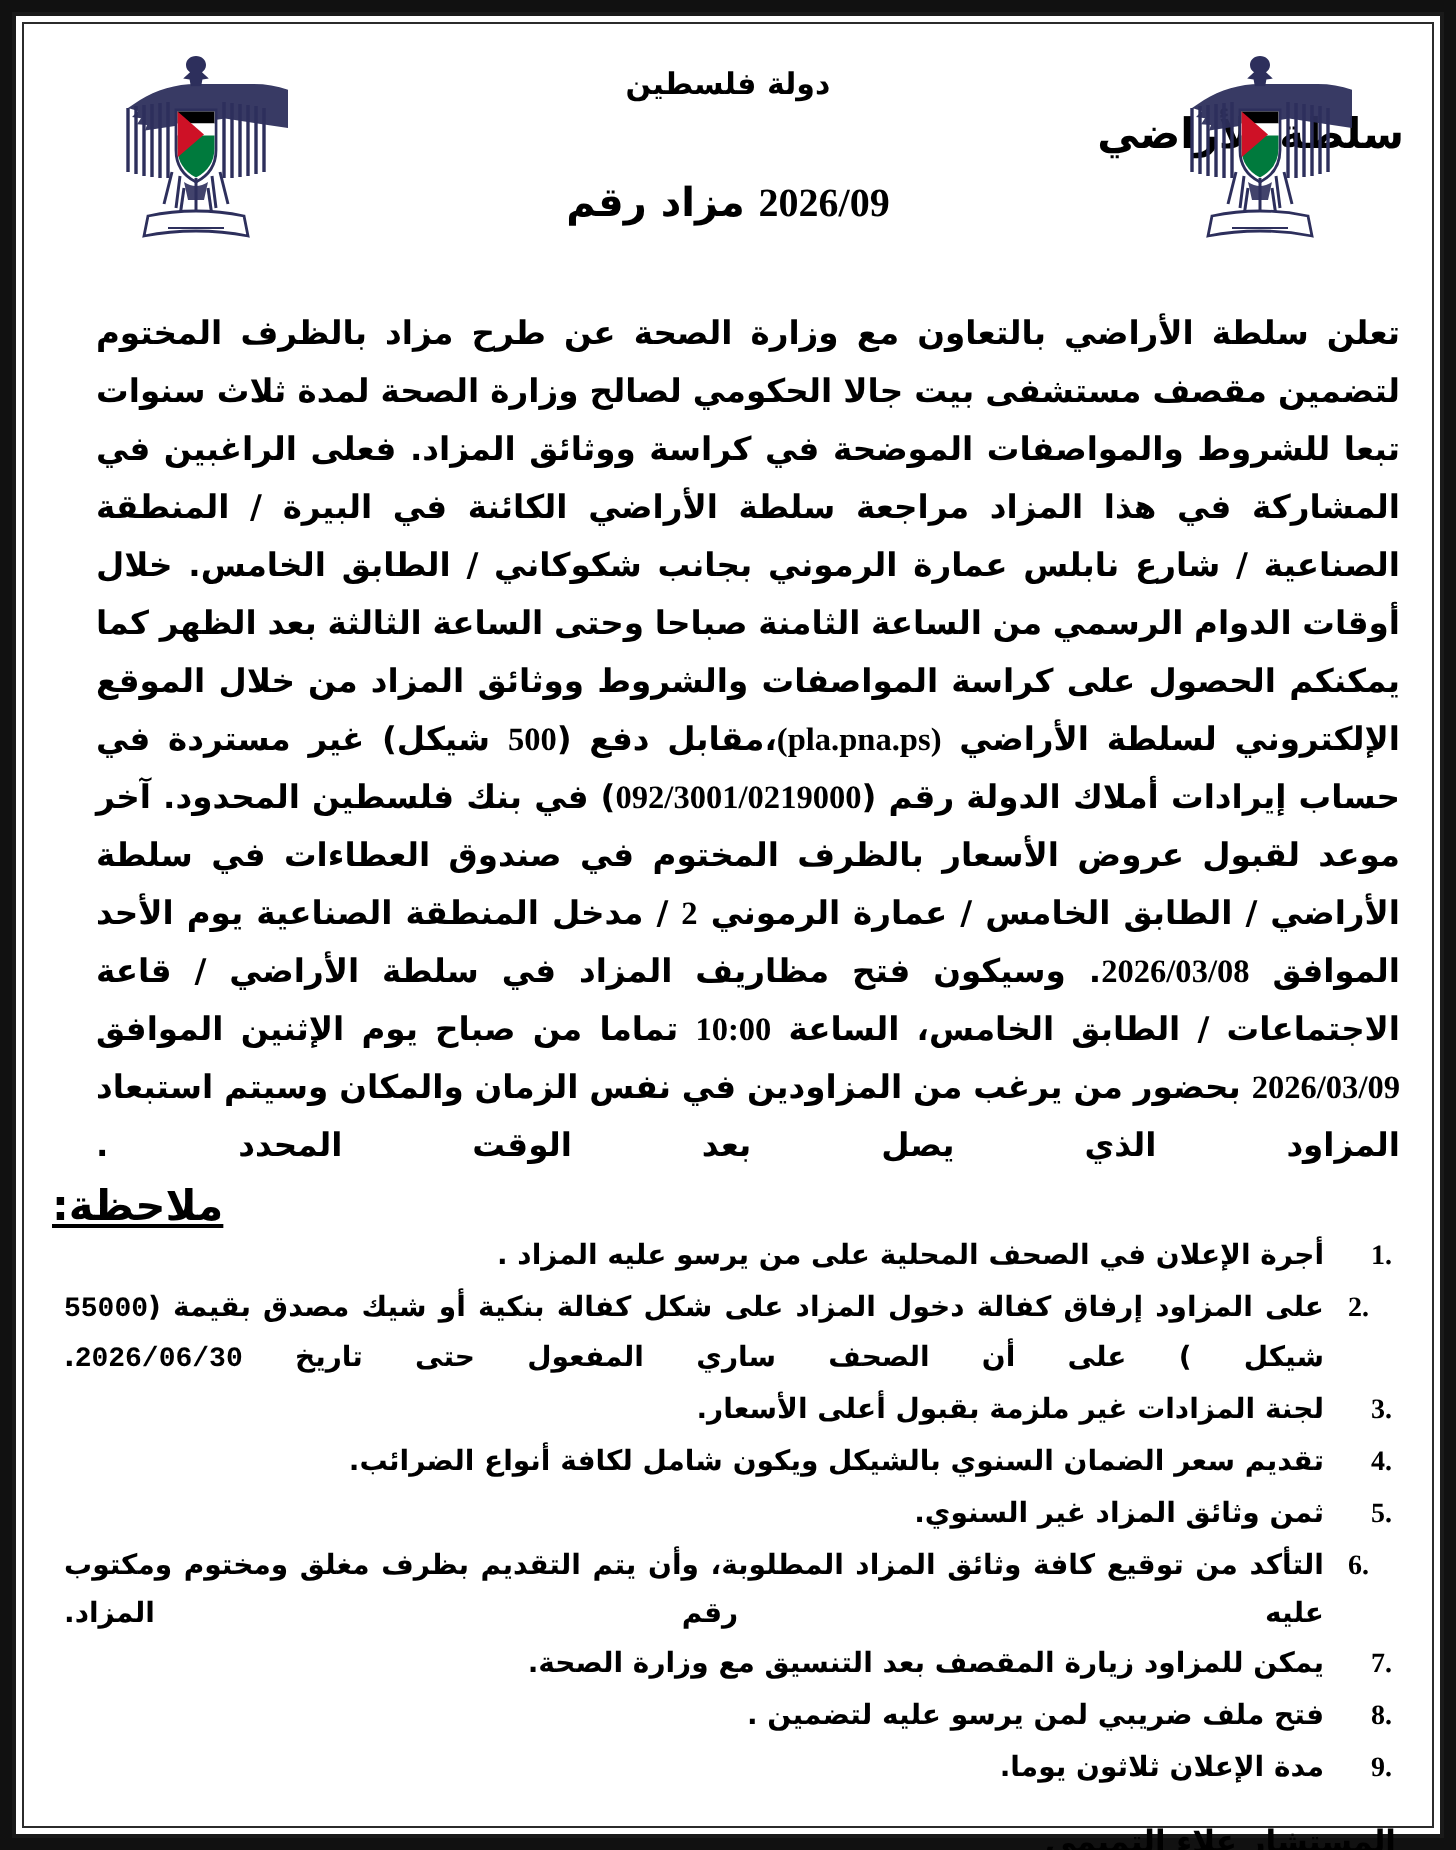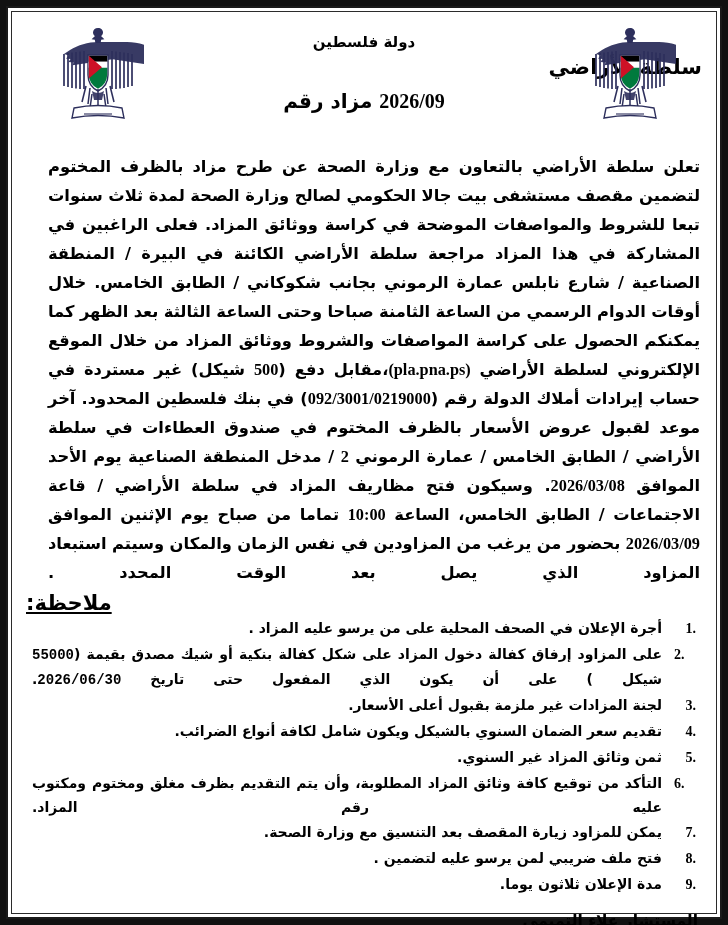--- a/index.html
+++ b/index.html
@@ -279,21 +279,21 @@
   </div>
 
   <div class="note-heading">
     <span>ملاحظة:</span>
   </div>
 
   <ol class="notes">
     <li><span>أجرة الإعلان في الصحف المحلية على من يرسو عليه المزاد .</span></li>
 
     <li class="jst"><span>على المزاود إرفاق كفالة دخول المزاد على شكل كفالة بنكية أو شيك مصدق بقيمة (</span><span class="lat">55000</span>
-      <span>شيكل ) على أن يكون الذي المفعول حتى تاريخ</span>
+      <span>شيكل ) على أن الصحف ساري المفعول حتى تاريخ</span>
       <span class="lat">2026/06/30</span><span>.</span></li>
 
     <li><span>لجنة المزادات غير ملزمة بقبول أعلى الأسعار.</span></li>
     <li><span>تقديم سعر الضمان السنوي بالشيكل ويكون شامل لكافة أنواع الضرائب.</span></li>
     <li><span>ثمن وثائق المزاد غير السنوي.</span></li>
     <li class="jst"><span>التأكد من توقيع كافة وثائق المزاد المطلوبة، وأن يتم التقديم بظرف مغلق ومختوم ومكتوب عليه رقم المزاد.</span></li>
     <li><span>يمكن للمزاود زيارة المقصف بعد التنسيق مع وزارة الصحة.</span></li>
     <li><span>فتح ملف ضريبي لمن يرسو عليه لتضمين .</span></li>
     <li><span>مدة الإعلان ثلاثون يوما.</span></li>
   </ol>

